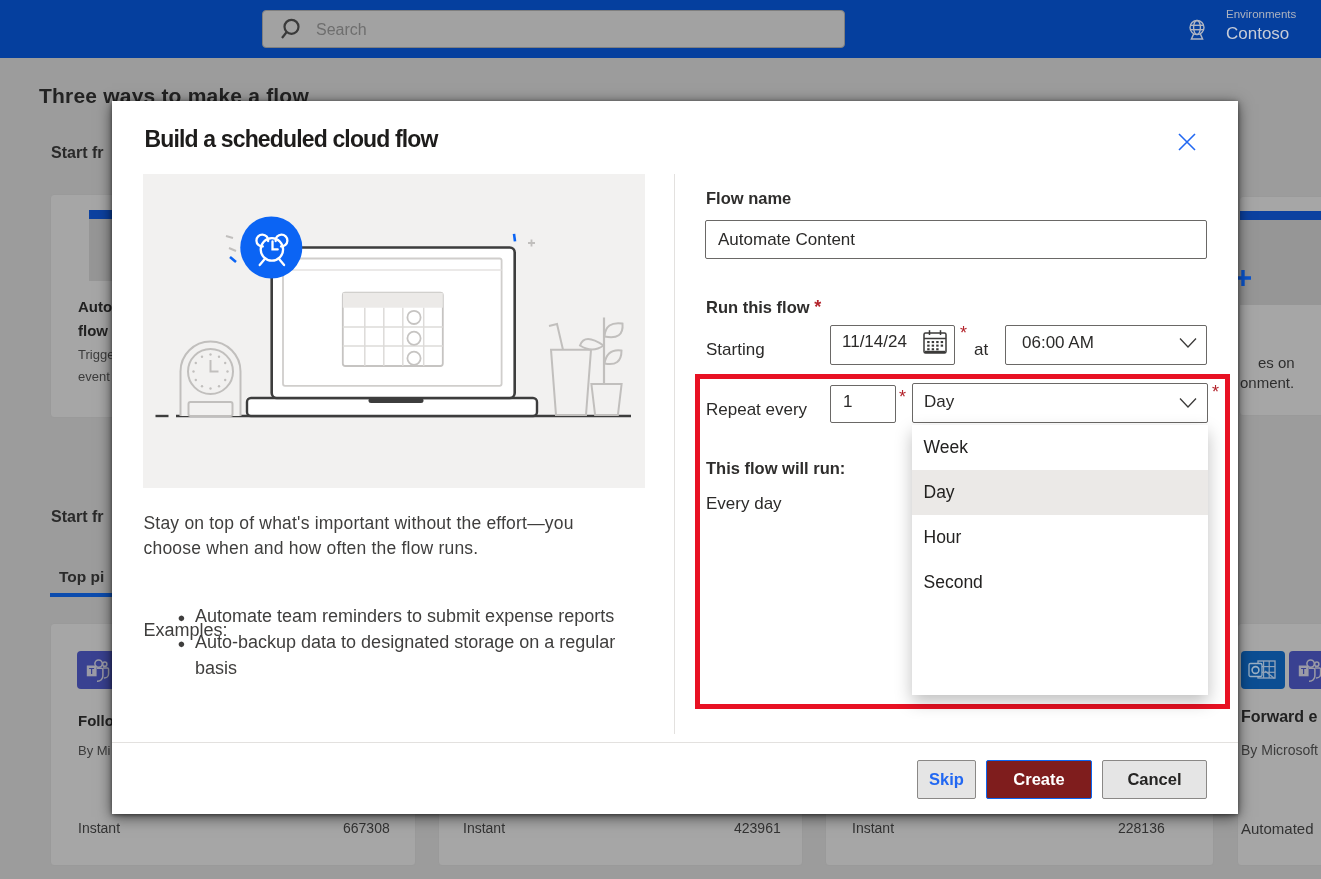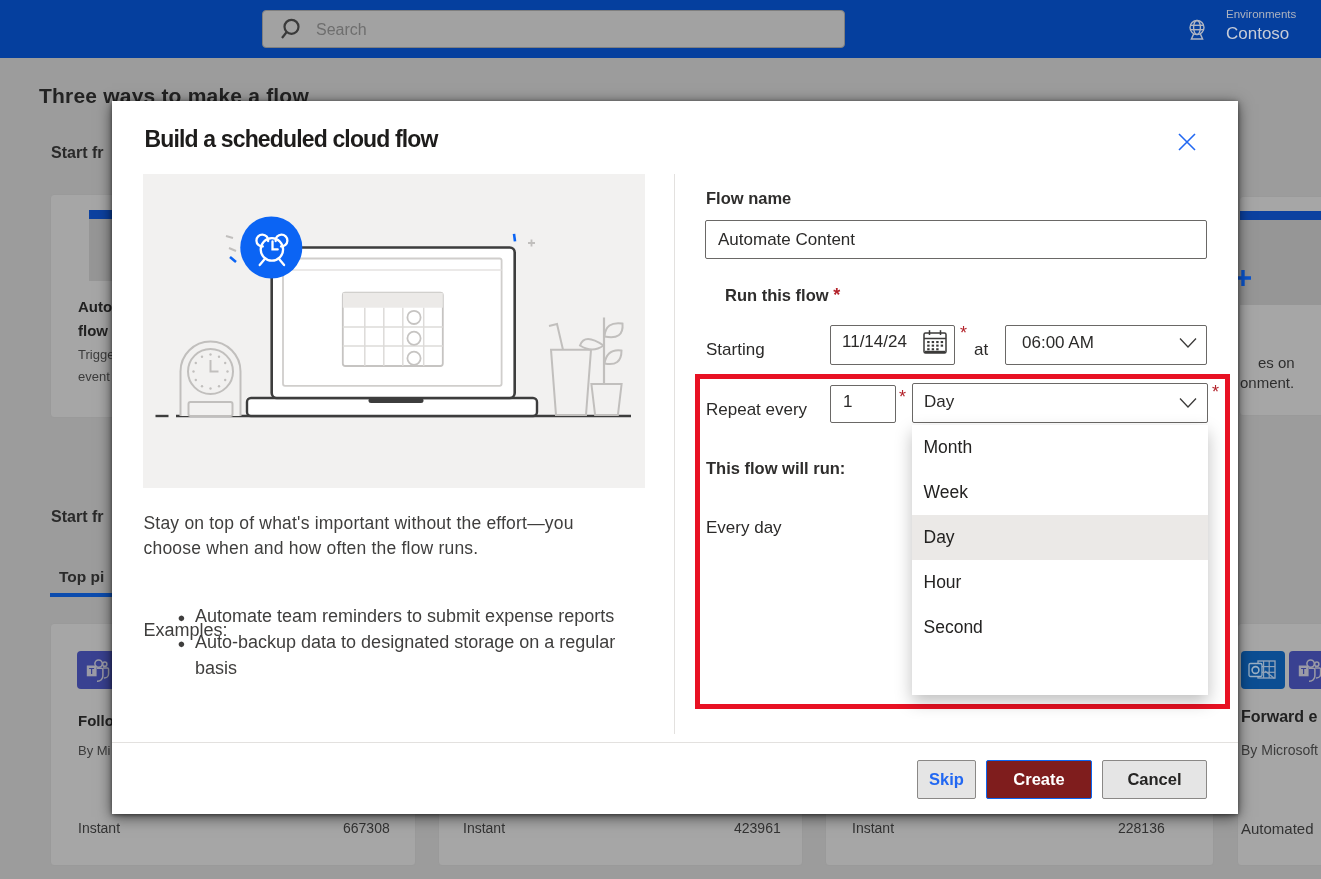--- a/index.html
+++ b/index.html
@@ -238,21 +238,21 @@
   <div class="abs mtext" style="left:31.5px; top:481px;margin-top:36px;">Examples:</div>
   <div class="abs mtext" style="left:65.5px; top:503px; width:560px;"><span class="bdot">●</span>Automate team reminders to submit expense reports<br><span class="bdot">●</span>Auto-backup data to designated storage on a regular<br><span style="padding-left:17.5px">basis</span></div>
 
   <div class="abs vdivider"></div>
   <div class="abs hdivider"></div>
 
   <div class="abs flabel" style="left:594px; top:88px;">Flow name</div>
   <div class="abs finput" style="left:593px; top:118.5px; width:502px; height:39px;"></div>
   <div class="abs ftext" style="left:606px; top:129px;">Automate Content</div>
 
-  <div class="abs flabel" style="left:594px; top:184px;margin-left:19px;">Run this flow <span class="red">*</span></div>
+  <div class="abs flabel" style="left:594px; top:196px;">Run this flow <span class="red">*</span></div>
 
   <div class="abs ftext" style="left:594px; top:239px;">Starting</div>
   <div class="abs finput" style="left:718px; top:223.5px; width:125px; height:40px;"></div>
   <div class="abs ftext" style="left:730px; top:231px;">11/14/24</div>
   <svg class="abs" style="left:810px; top:228px;" width="26" height="28" viewBox="0 0 26 28">
     <g stroke="#3b3a39" stroke-width="1.5" fill="none">
       <rect x="2" y="4" width="22" height="20" rx="1.5"></rect>
       <line x1="2" y1="9.5" x2="24" y2="9.5"></line>
       <line x1="7.5" y1="1.2" x2="7.5" y2="6"></line>
       <line x1="18.5" y1="1.2" x2="18.5" y2="6"></line>
@@ -287,24 +287,23 @@
   <div class="abs ftext" style="left:731px; top:291px;">1</div>
   <div class="abs red" style="left:787px; top:286px;">*</div>
   <div class="abs finput" style="left:799.5px; top:282px; width:296px; height:40px;"></div>
   <div class="abs ftext" style="left:812px; top:291px;">Day</div>
   <svg class="abs" style="left:1067px; top:296px;" width="18" height="12" viewBox="0 0 18 12">
       <path class="chev" d="M1 1.5 L9 10 L17 1.5"></path>
     </svg>
   <div class="abs red" style="left:1100px; top:281px;">*</div>
 
   <div class="abs flabel" style="left:594px; top:358px;">This flow will run:</div>
-  <div class="abs ftext" style="left:594px; top:393px;margin-top:24px;">Every day</div>
+  <div class="abs ftext" style="left:594px; top:393px;">Every day</div>
 
   <div class="abs ddlist">
-    <div class="dditem">Month</div>
     <div class="dditem">Week</div>
     <div class="dditem ddsel">Day</div>
     <div class="dditem">Hour</div>
     <div class="dditem">Second</div>
   </div>
 
   <div class="abs btn" style="left:805px; top:659px; width:59px; color:#2268f2;">Skip</div>
   <div class="abs btn" style="left:874px; top:659px; width:106px; background:#7f1d1d; border-color:#0b66f2; color:#fff;">Create</div>
   <div class="abs btn" style="left:990px; top:659px; width:105px; color:#252423;">Cancel</div>
 </div>

